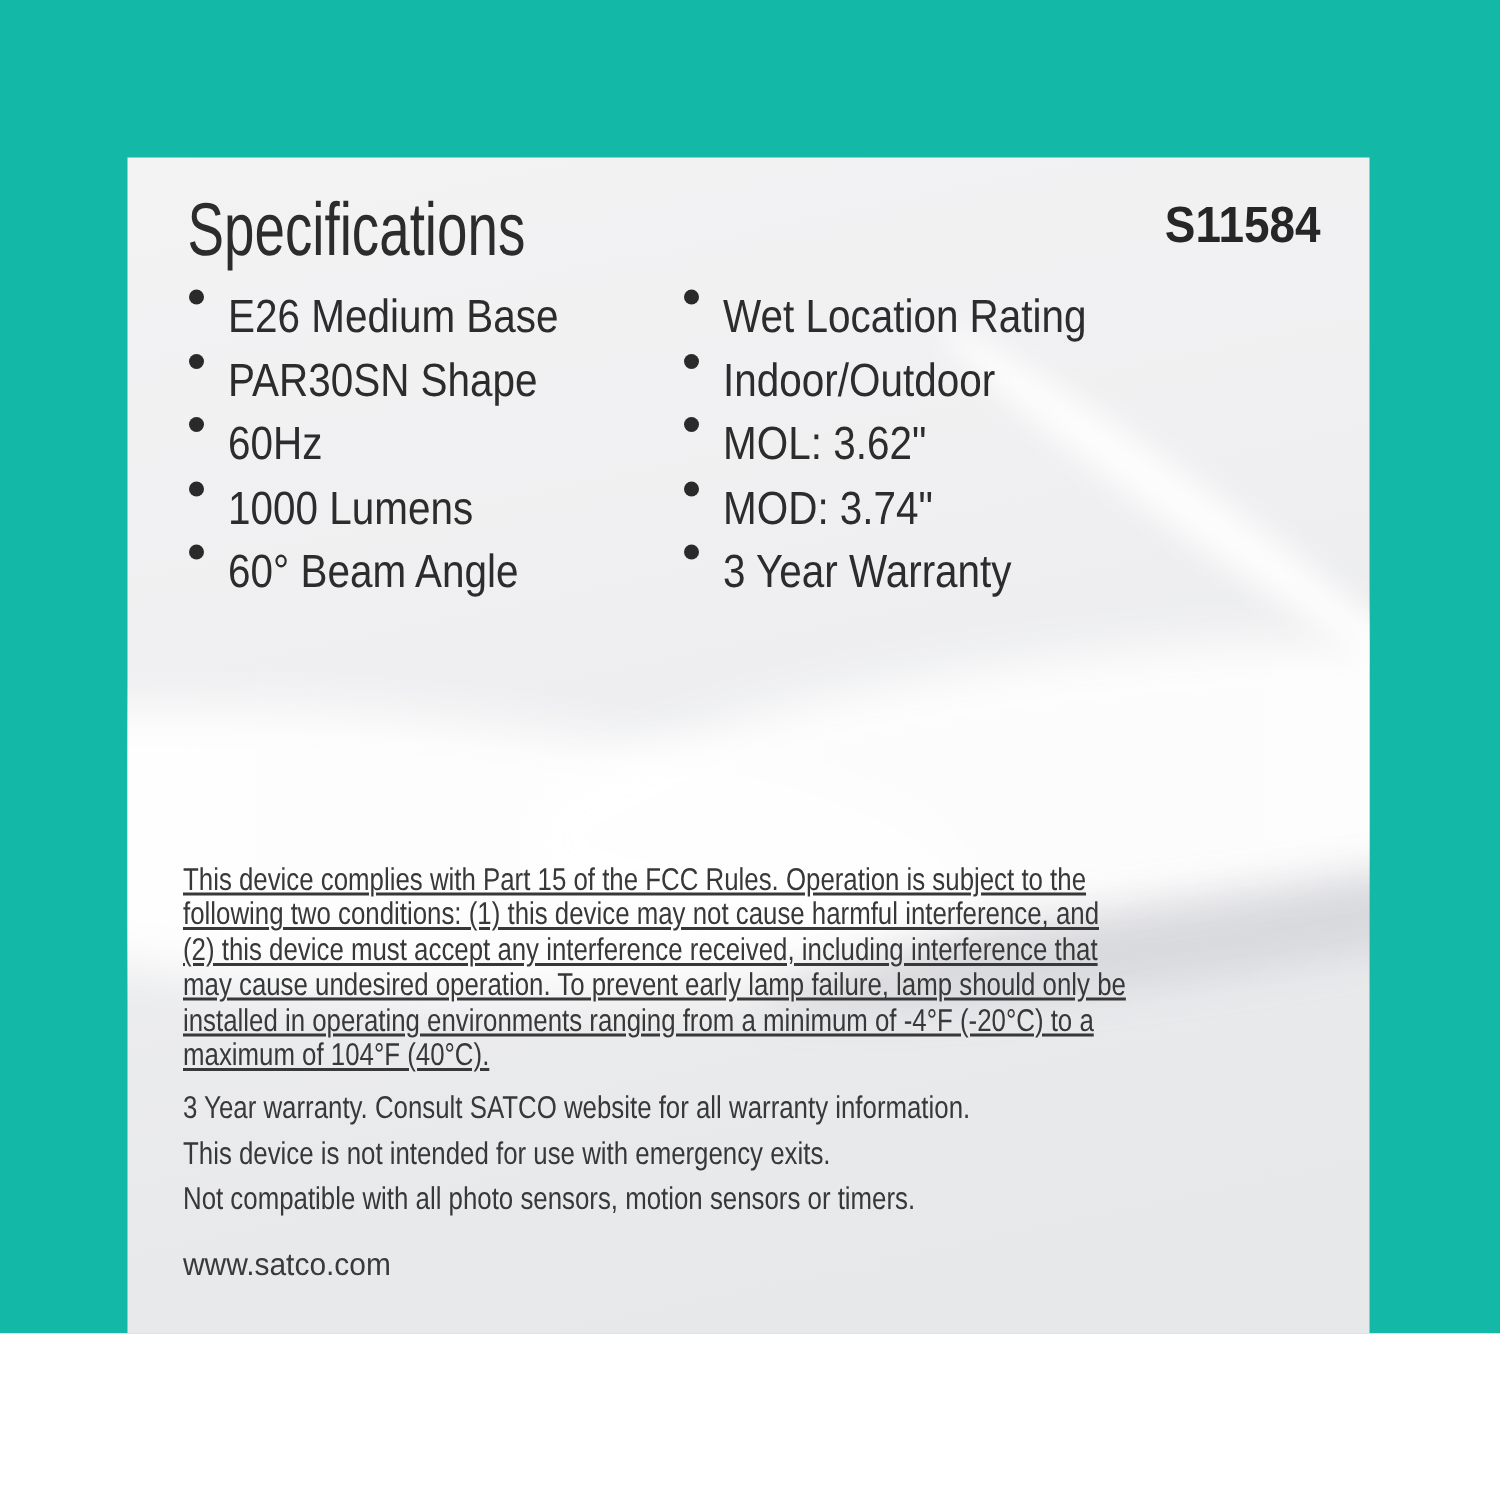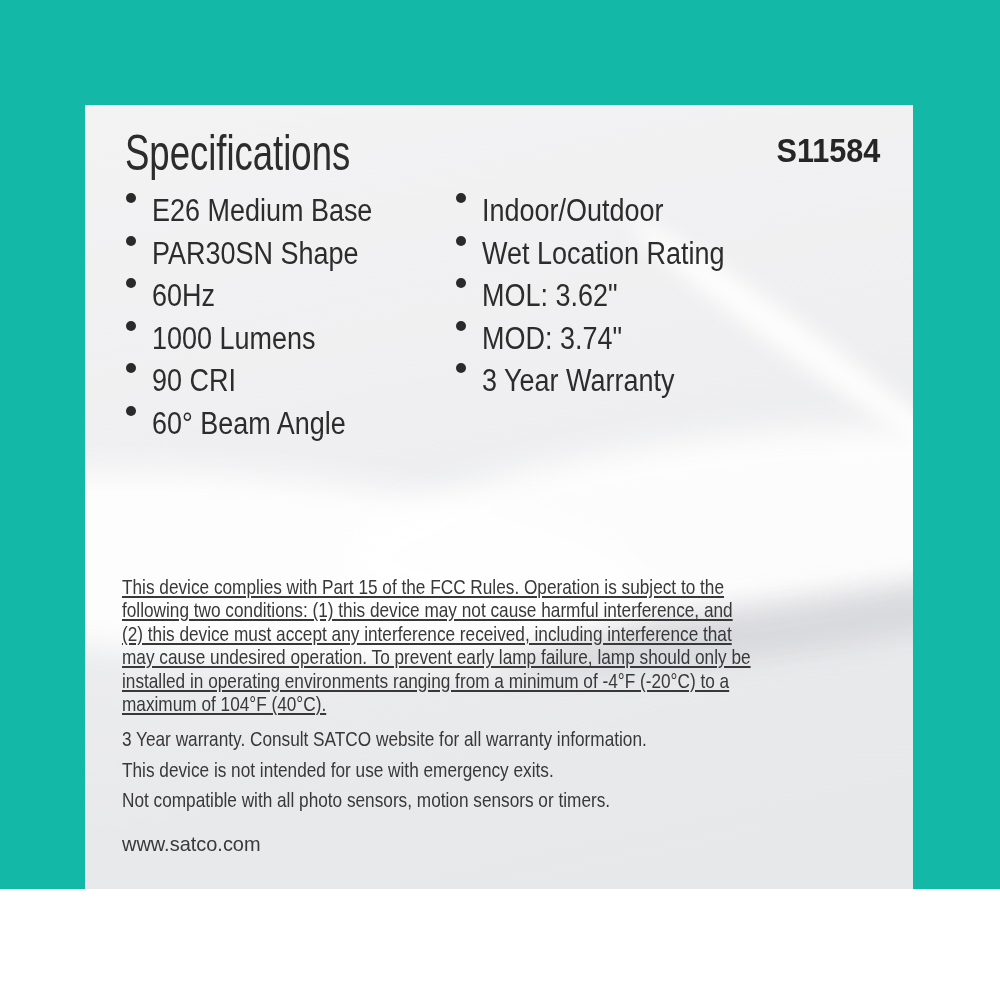--- a/index.html
+++ b/index.html
@@ -165,36 +165,32 @@
         <li>
           <span class="dot"></span>
           <span class="spec-txt">60Hz</span>
         </li>
         <li>
           <span class="dot"></span>
           <span class="spec-txt">1000 Lumens</span>
         </li>
         <li>
           <span class="dot"></span>
-          <span class="spec-txt">90 CRI</span>
-        </li>
-        <li>
-          <span class="dot"></span>
           <span class="spec-txt">60° Beam Angle</span>
         </li>
       </ul>
 
       <ul class="spec-col right">
         <li>
           <span class="dot"></span>
+          <span class="spec-txt">Wet Location Rating</span>
+        </li>
+        <li>
+          <span class="dot"></span>
           <span class="spec-txt">Indoor/Outdoor</span>
-        </li>
-        <li>
-          <span class="dot"></span>
-          <span class="spec-txt">Wet Location Rating</span>
         </li>
         <li>
           <span class="dot"></span>
           <span class="spec-txt">MOL: 3.62"</span>
         </li>
         <li>
           <span class="dot"></span>
           <span class="spec-txt">MOD: 3.74"</span>
         </li>
         <li>

